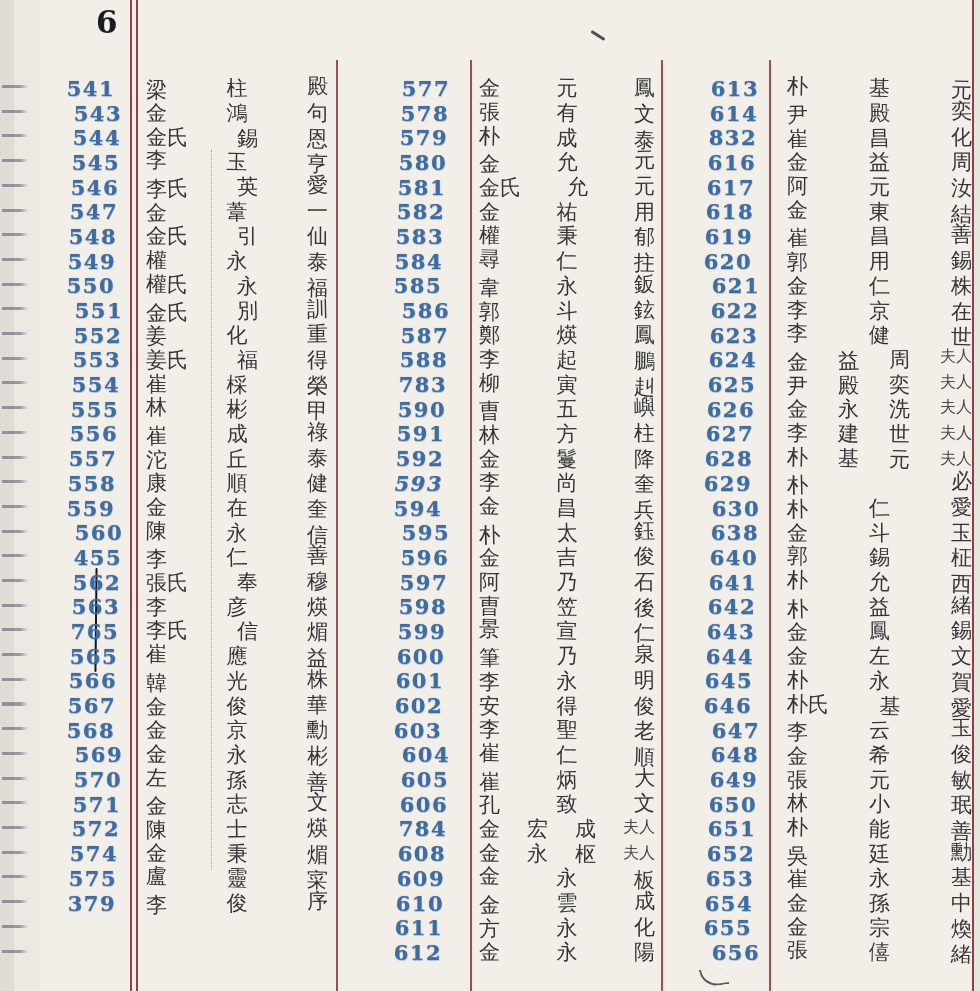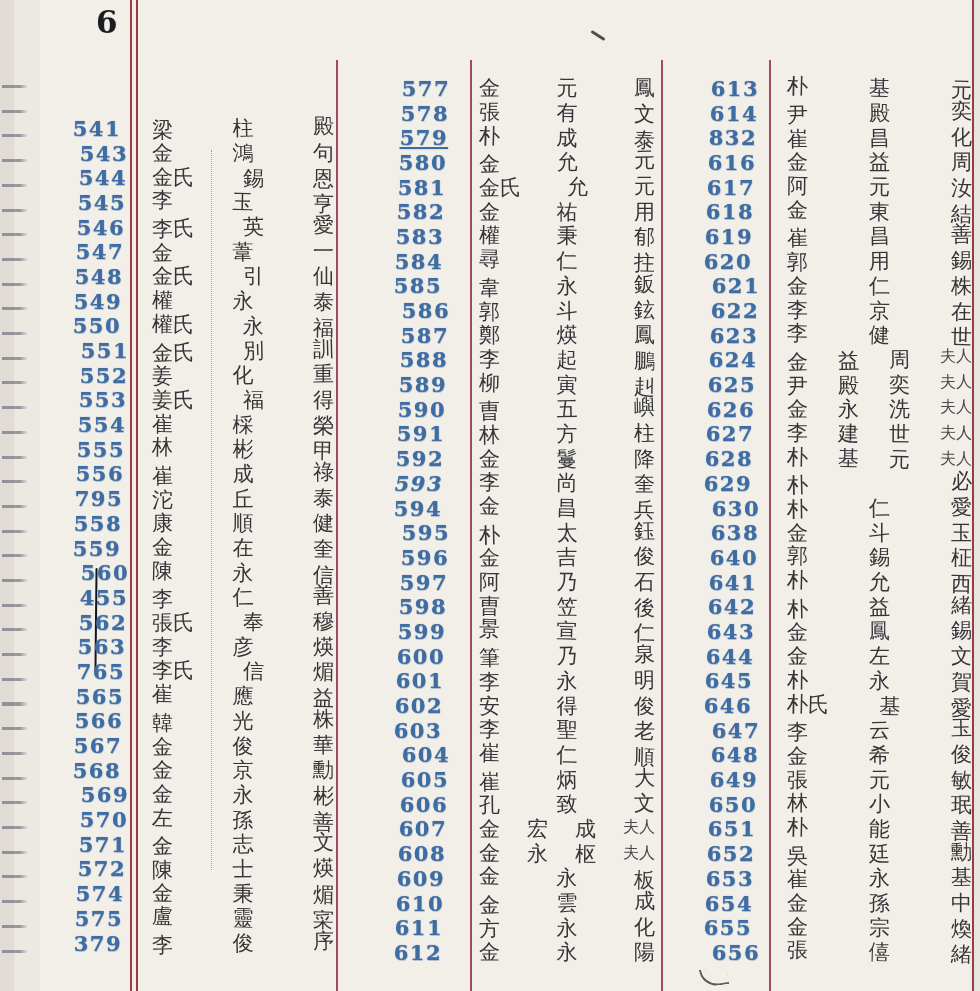--- a/index.html
+++ b/index.html
@@ -37,21 +37,21 @@
     font-size:21px;font-weight:bold;color:var(--blue);letter-spacing:1.5px;
     text-shadow:0 0 1px rgba(45,85,150,.55), 0.5px 0.5px 0 rgba(45,85,150,.25);
   }
   .name{
     flex:1;display:flex;justify-content:space-between;align-items:center;
     font-family:"DejaVu Sans", sans-serif;color:var(--ink);
     font-size:21px;line-height:24px;white-space:nowrap;opacity:.92;
   }
   .tok{display:inline-block;}
   .suffix{font-size:16px;opacity:.9;transform:translateY(-2px);}
-  #col0{left:44px;width:290px;margin-top:40px;} #col0 .num{width:80px;} #col0 .name{margin-left:28px;}
+  #col0{left:38px;width:290px;} #col0 .num{width:80px;} #col0 .name{margin-left:28px;}
   #col1c{left:378px;width:277px;} #col1c .num{width:67px;} #col1c .name{margin-left:34px;}
   #col2c{left:688px;width:284px;} #col2c .num{width:67px;} #col2c .name{margin-left:32px;}
 </style>
 </head>
 <body>
 
 <div class="paper-shade"></div>
 <div class="margin-frags"></div>
 
 <div class="page-number">6</div>
@@ -184,21 +184,21 @@
     </div>
     <div class="row">
       <span class="num" style="transform: translateX(0px);">556</span>
       <span class="name" style="transform: rotate(-1.4deg);">
         <span class="tok">崔</span>
         <span class="tok">成</span>
         <span class="tok">祿</span>
       </span>
     </div>
     <div class="row">
-      <span class="num" style="transform: translateX(-1px);">795</span>
+      <span class="num" style="transform: translateX(-1px);">557</span>
       <span class="name" style="transform: rotate(-0.7deg);">
         <span class="tok">沱</span>
         <span class="tok">丘</span>
         <span class="tok">泰</span>
       </span>
     </div>
     <div class="row">
       <span class="num" style="transform: translateX(-2px);">558</span>
       <span class="name" style="transform: rotate(0deg);">
         <span class="tok">康</span>
@@ -354,21 +354,21 @@
     </div>
     <div class="row">
       <span class="num" style="transform: translateX(4px);">578</span>
       <span class="name" style="transform: rotate(0.7deg);">
         <span class="tok">張</span>
         <span class="tok">有</span>
         <span class="tok">文</span>
       </span>
     </div>
     <div class="row">
-      <span class="num" style="transform: translateX(3px); text-decoration: underline;">579</span>
+      <span class="num" style="transform: translateX(3px);">579</span>
       <span class="name" style="transform: rotate(1.4deg);">
         <span class="tok">朴</span>
         <span class="tok">成</span>
         <span class="tok">泰</span>
       </span>
     </div>
     <div class="row">
       <span class="num" style="transform: translateX(2px);">580</span>
       <span class="name" style="transform: rotate(-1.4deg);">
         <span class="tok">金</span>
@@ -434,21 +434,21 @@
     </div>
     <div class="row">
       <span class="num" style="transform: translateX(3px);">588</span>
       <span class="name" style="transform: rotate(0.7deg);">
         <span class="tok">李</span>
         <span class="tok">起</span>
         <span class="tok">鵬</span>
       </span>
     </div>
     <div class="row">
-      <span class="num" style="transform: translateX(2px);">589</span>
+      <span class="num" style="transform: translateX(2px);">783</span>
       <span class="name" style="transform: rotate(1.4deg);">
         <span class="tok">柳</span>
         <span class="tok">寅</span>
         <span class="tok">赳</span>
       </span>
     </div>
     <div class="row">
       <span class="num" style="transform: translateX(1px);">590</span>
       <span class="name" style="transform: rotate(-1.4deg);">
         <span class="tok">曺</span>
@@ -578,21 +578,21 @@
     </div>
     <div class="row">
       <span class="num" style="transform: translateX(3px);">606</span>
       <span class="name" style="transform: rotate(-0.7deg);">
         <span class="tok">孔</span>
         <span class="tok">致</span>
         <span class="tok">文</span>
       </span>
     </div>
     <div class="row">
-      <span class="num" style="transform: translateX(2px);">607</span>
+      <span class="num" style="transform: translateX(2px);">784</span>
       <span class="name" style="transform: rotate(0deg);">
         <span class="tok">金</span>
         <span class="tok">宏</span>
         <span class="tok">成</span>
         <span class="suffix">夫人</span>
       </span>
     </div>
     <div class="row">
       <span class="num" style="transform: translateX(1px);">608</span>
       <span class="name" style="transform: rotate(0.7deg);">

